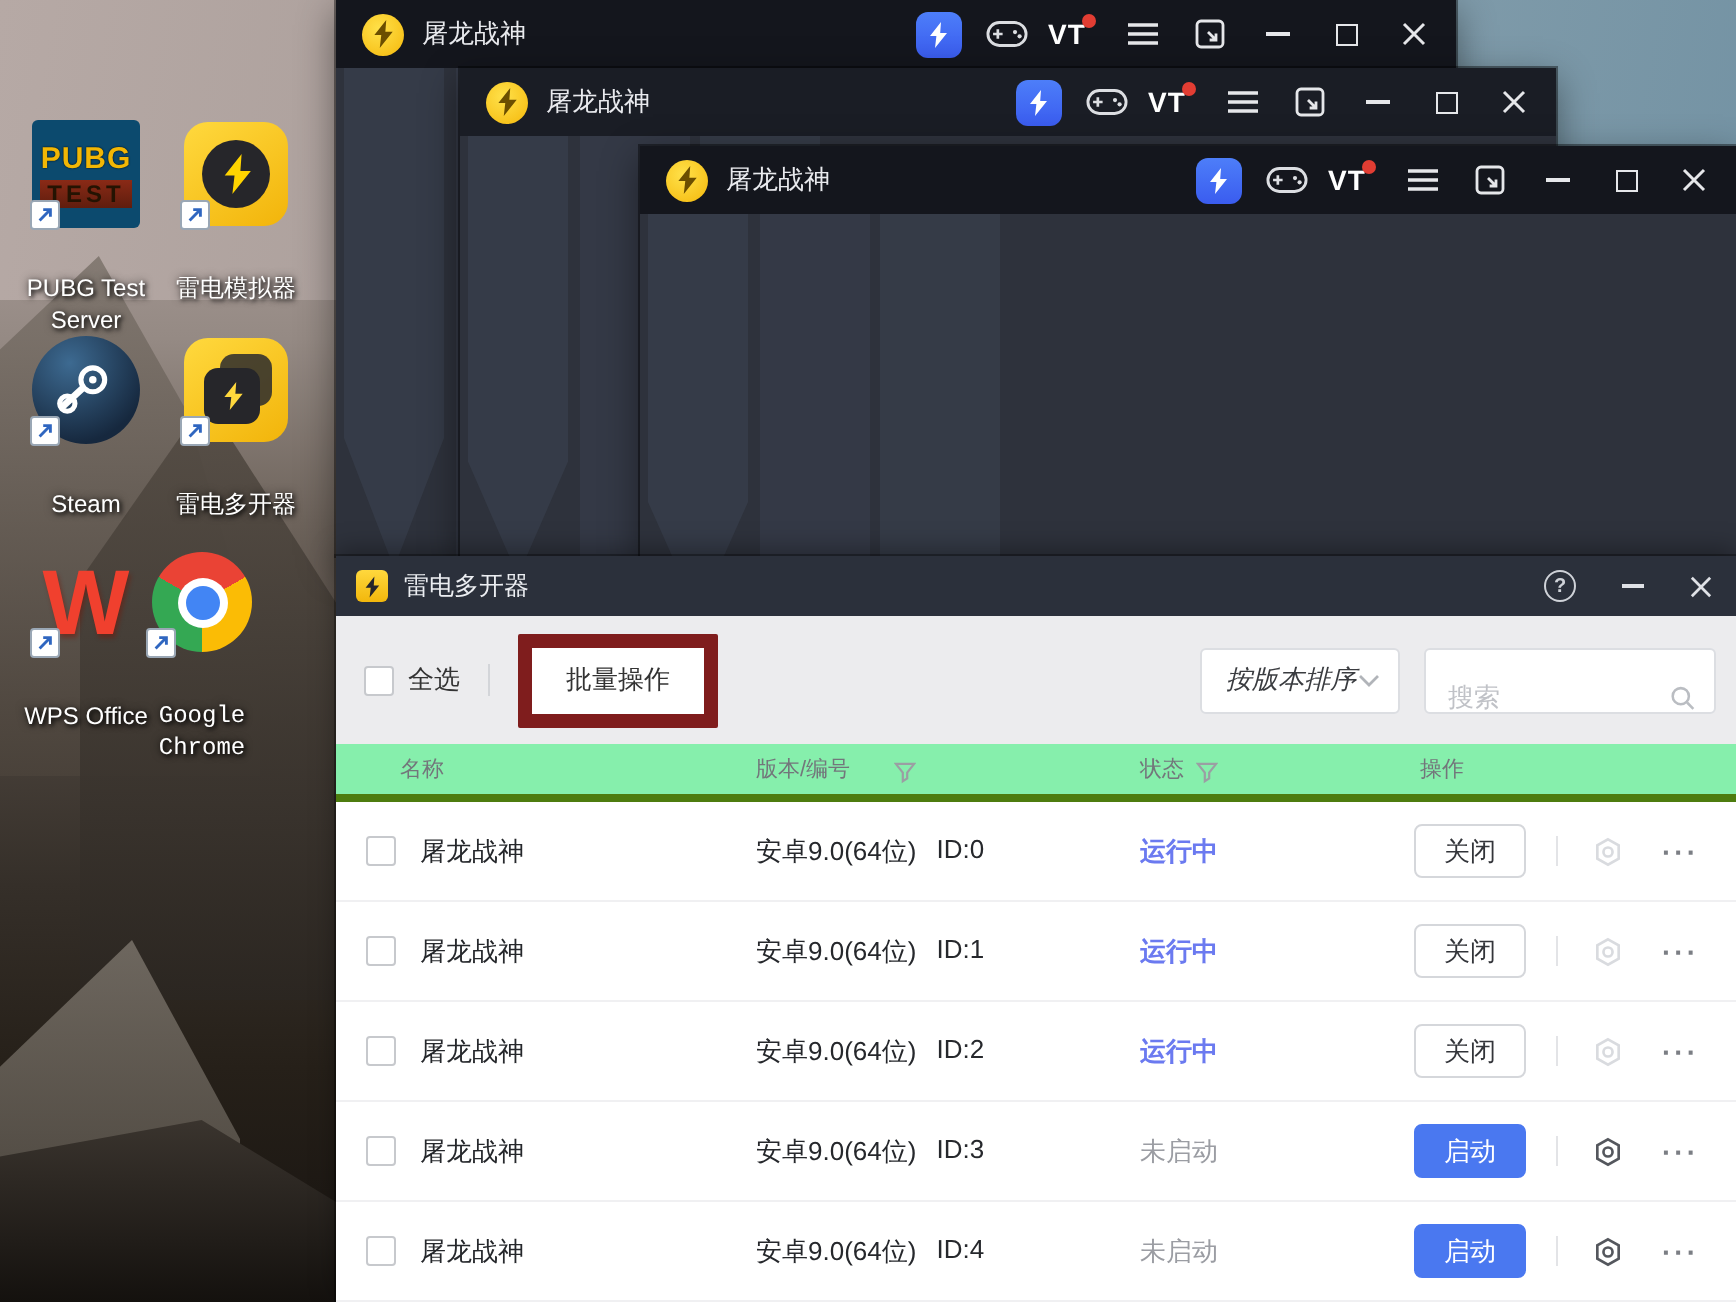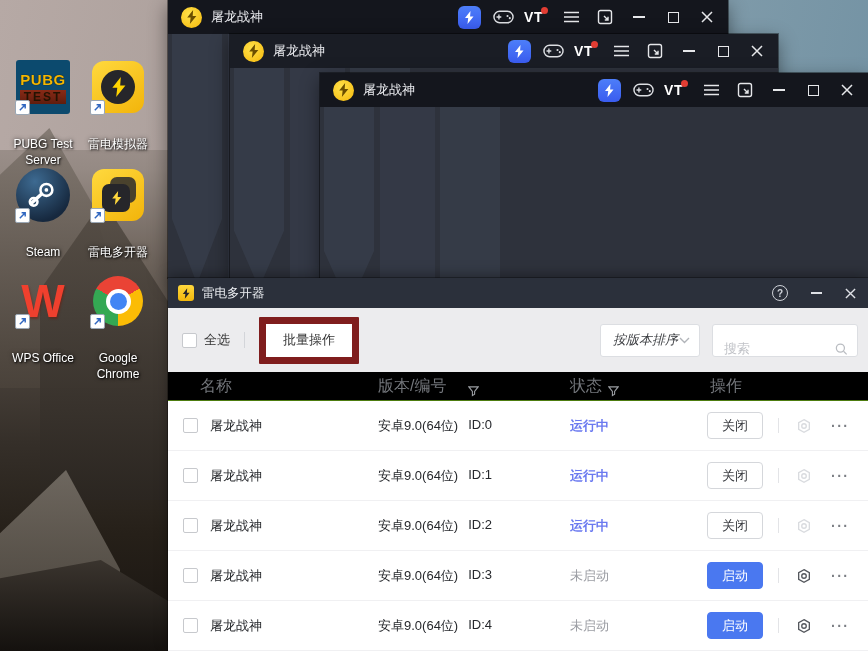--- a/index.html
+++ b/index.html
@@ -68,21 +68,21 @@
   .cbx { width:15px; height:15px; background:#fff; border:1px solid #c7c9cd; border-radius:2px; flex:none; cursor:pointer; }
   .sel-label { margin-left:7px; font-size:13px; color:#333; }
   .tdiv { width:1px; height:16px; background:#d3d5d9; margin:0 14px; }
   .batch { height:47px; padding:0 17px; background:#fff; border:7px solid #7f1d1d; border-radius:1px; font-size:13px; color:#333; cursor:pointer; font-family:inherit; }
   .sortsel { margin-left:auto; width:100px; height:33px; background:#fff; border:1px solid #dcdee2; border-radius:3px; display:flex; align-items:center; padding:0 9px 0 12px; font-size:13px; color:#3a3c40; cursor:pointer;font-style:italic; }
   .sortsel svg { margin-left:auto; }
   .searchbox { width:146px; height:33px; background:#fff; border:1px solid #dcdee2; border-radius:3px; display:flex; align-items:flex-end; margin-left:12px; padding:0 9px 0 11px; }
   .searchbox input { border:0; outline:0; width:100%; font-size:13px; color:#333; font-family:inherit; background:transparent; }
   .searchbox input::placeholder { color:#c0c2c7; }
 
-  .thead { height:29px; background:#000000; border-bottom:1px solid #4d7c0f; display:flex; align-items:center; font-size:16px; color:#73767b; padding-left:32px; }
+  .thead { height:29px; background:#86efac; border-bottom:4px solid #4d7c0f; display:flex; align-items:center; font-size:11px; color:#73767b; padding-left:32px; }
   .th-name { width:178px; } .th-ver { width:192px; display:flex; align-items:flex-end; gap:22px; }
   .th-status { width:140px; display:flex; align-items:flex-end; gap:6px; }
 
   .row { height:50px; background:#fff; border-bottom:1px solid #f0f0f2; display:flex; align-items:center; padding-left:15px; font-size:13px; }
   .r-name { width:168px; margin-left:12px; color:#26282c; }
   .r-ver { width:192px; color:#26282c; display:flex; gap:10px; }
   .r-status { width:137px; }
   .running { color:#6b7af0;font-weight:bold; } .stopped { color:#9b9da3; }
   .act { width:56px; height:27px; border-radius:4px; font-size:13px; display:flex; align-items:center; justify-content:center; cursor:pointer; font-family:inherit; }
   .act.white { background:#fff; border:1px solid #d5d7db; color:#33353a; }
@@ -179,21 +179,21 @@
     <span class="wps">W</span>
     <span class="sc-arrow">
         <svg width="9" height="9" viewBox="0 0 10 10">
           <path d="M2 8 L8 2 M4 2 h4 v4" fill="none" stroke="#2f66c0" stroke-width="1.6"></path>
         </svg>
       </span>
   </div>
   <div class="dlabel">WPS Office</div>
 </div>
 
-<div class="dicon" style="left:80px;top:274px;">
+<div class="dicon" style="left:63px;top:274px;font-family:Liberation Mono, monospace;">
   <div class="art">
     <span class="chrome-outer">
         <span class="chrome-ring">
           <span class="chrome-core"></span>
         </span>
       </span>
     <span class="sc-arrow">
         <svg width="9" height="9" viewBox="0 0 10 10">
           <path d="M2 8 L8 2 M4 2 h4 v4" fill="none" stroke="#2f66c0" stroke-width="1.6"></path>
         </svg>

